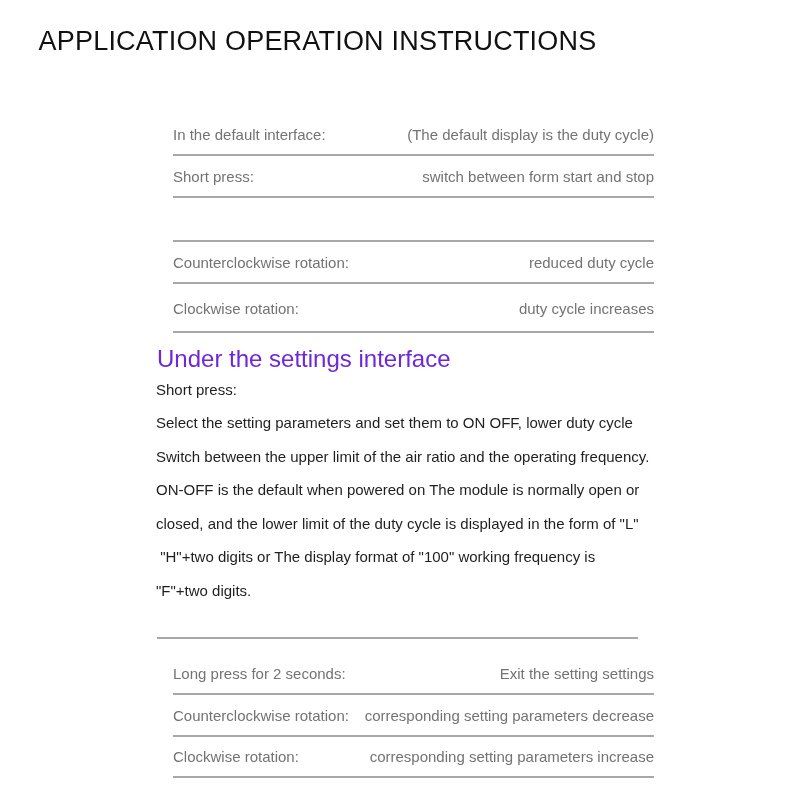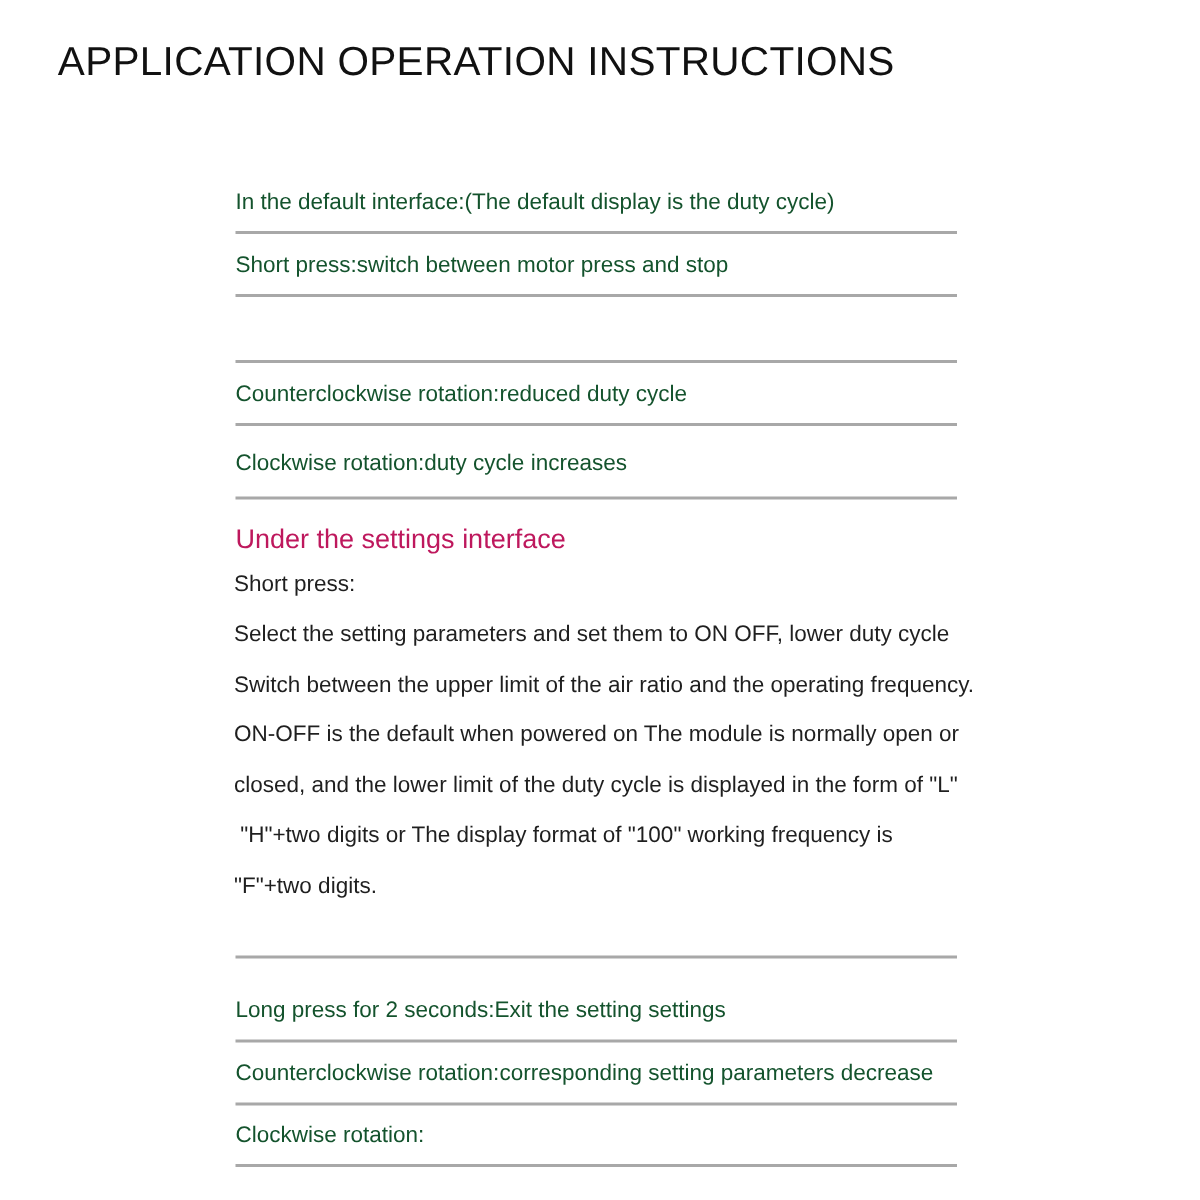--- a/index.html
+++ b/index.html
@@ -28,40 +28,40 @@
       margin: 0;
       line-height: 34px;
     }
     .table {
       position: absolute;
       left: 157px;
       width: 481px;
     }
     .row {
       position: absolute;
-      left: 0;
+      left: 16px;
       width: 481px;
       height: 42px;
       border-bottom: 2px solid #a8a8a8;
       box-sizing: border-box;
       display: flex;
-      justify-content: flex-start;
+      justify-content: space-between;
       align-items: center;
       font-size: 15px;
-      color: #14532d;
+      color: #737373;
     }
     .row .lbl { white-space: nowrap; }
     .row .val { white-space: nowrap; text-align: right; }
 
     .heading2 {
       position: absolute;
       left: 157px;
       top: 344px;
-      font-size: 18px;
-      color: #be185d;
+      font-size: 24px;
+      color: #6d28d9;
       margin: 0;
       line-height: 30px;
       font-weight: normal;
     }
     .para {
       position: absolute;
       left: 156px;
       width: 500px;
       font-size: 15px;
       color: #1f1f1f;
@@ -83,21 +83,21 @@
 
 <h1 class="title">APPLICATION OPERATION INSTRUCTIONS</h1>
 
 <div class="table" style="top:114px;">
   <div class="row" style="top:0px;">
     <span class="lbl">In the default interface:</span>
     <span class="val">(The default display is the duty cycle)</span>
   </div>
   <div class="row" style="top:42px;">
     <span class="lbl">Short press:</span>
-    <span class="val">switch between motor press and stop</span>
+    <span class="val">switch between form start and stop</span>
   </div>
   <div class="row" style="top:86px;">
   </div>
   <div class="row" style="top:128px;">
     <span class="lbl">Counterclockwise rotation:</span>
     <span class="val">reduced duty cycle</span>
   </div>
   <div class="row" style="top:172px; height:47px;">
     <span class="lbl">Clockwise rotation:</span>
     <span class="val">duty cycle increases</span>
@@ -123,14 +123,15 @@
   <div class="row" style="top:0px;">
     <span class="lbl">Long press for 2 seconds:</span>
     <span class="val">Exit the setting settings</span>
   </div>
   <div class="row" style="top:42px;">
     <span class="lbl">Counterclockwise rotation:</span>
     <span class="val">corresponding setting parameters decrease</span>
   </div>
   <div class="row" style="top:83px;">
     <span class="lbl">Clockwise rotation:</span>
+    <span class="val">corresponding setting parameters increase</span>
   </div>
 </div>
 
 </body></html>

